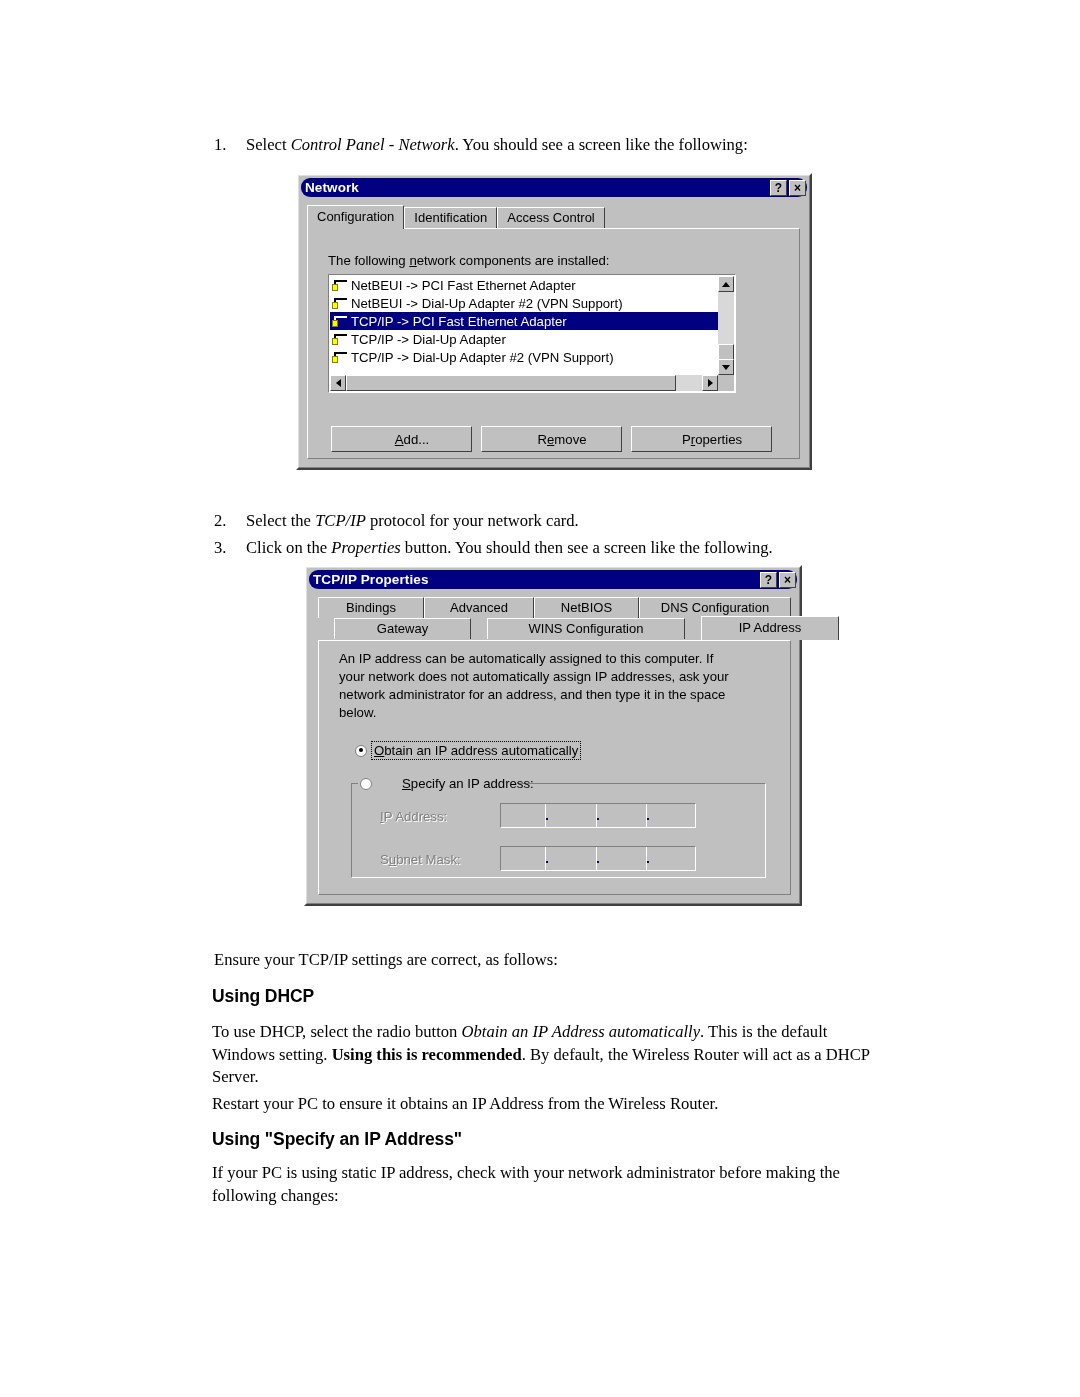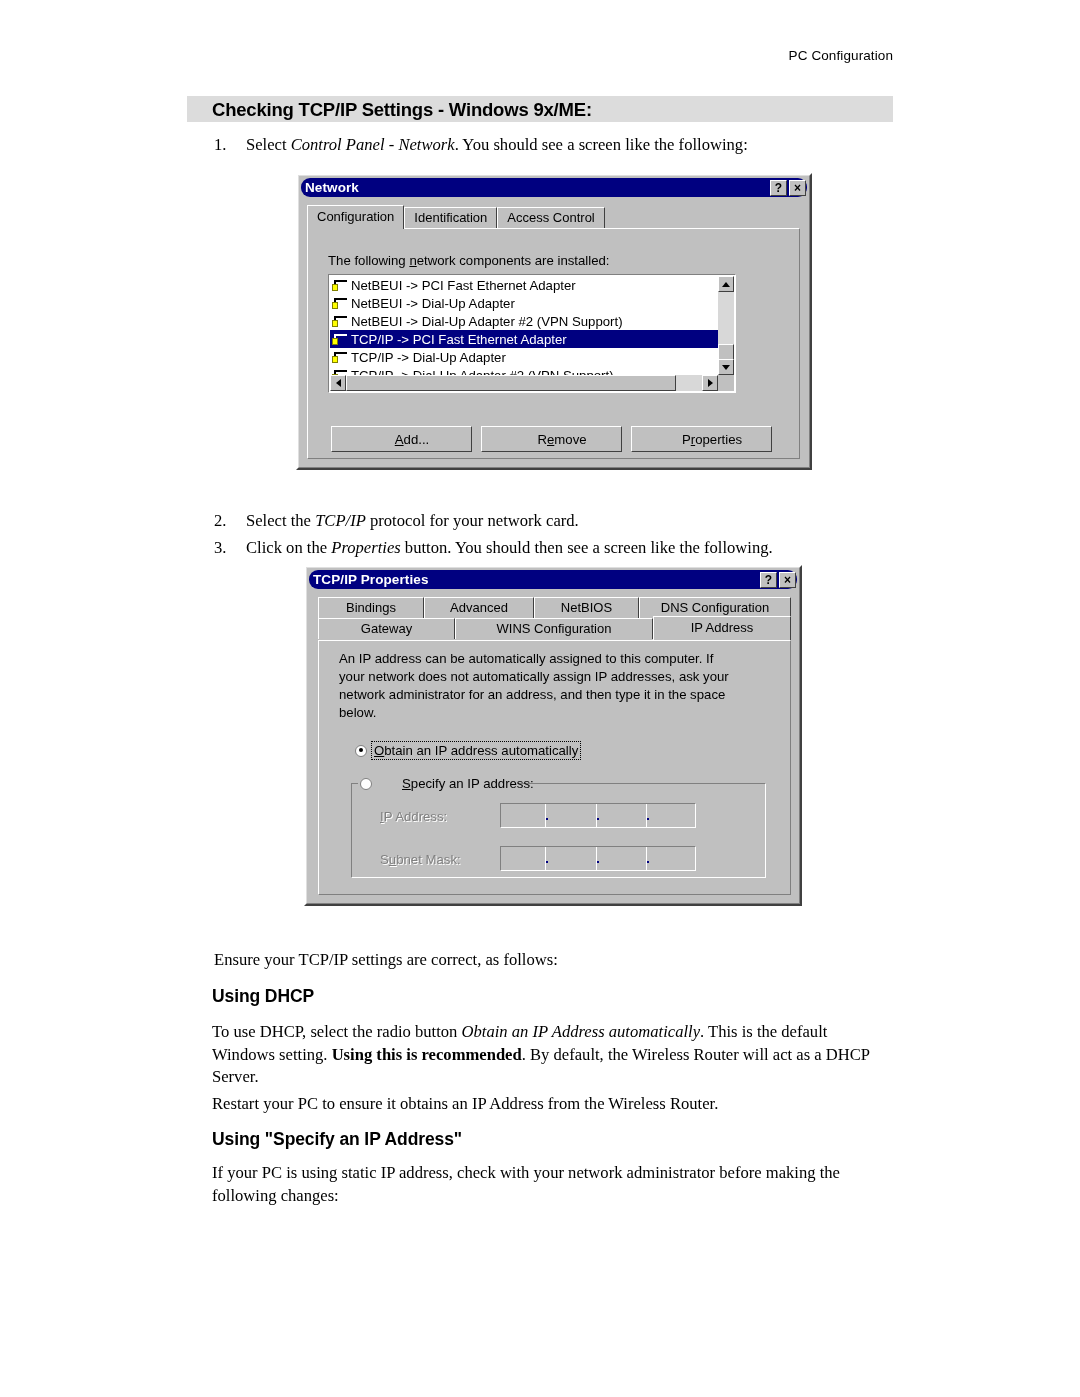--- a/index.html
+++ b/index.html
@@ -437,25 +437,21 @@
   .disabled-label {
     color: #808080;
     text-shadow: 1px 1px 0 #ffffff;
   }
 </style>
 </head>
 <body>
 
 <div class="page">
 
-  <div class="running-header">PC Configuration</div>
-
-  <div class="heading-band">
-    <div class="h-text">Checking TCP/IP Settings - Windows 9x/ME:</div>
-  </div>
+
 
   <div class="numlist-item" style="left:214px; top:134px; width:680px;">
     <span class="num">1.</span>
     <span class="txt"><span>Select </span><i>Control Panel - Network</i><span>. You should see a screen like the following:</span></span>
   </div>
 
   <div class="w9x" style="left:296px; top:173px; width:516px; height:297px;">
     <div class="inner-bevel"></div>
 
     <div class="titlebar">
@@ -480,28 +476,20 @@
 
     <div class="listbox" style="left:30px; top:99px; width:408px; height:119px;">
       <div class="lb-inner">
         <div class="lb-row">
           <span class="ico-proto">
               <i class="bar"></i>
               <i class="stem"></i>
               <i class="plug"></i>
             </span>
           <span class="lbl">NetBEUI -&gt; PCI Fast Ethernet Adapter</span>
-        </div>
-        <div class="lb-row">
-          <span class="ico-proto">
-              <i class="bar"></i>
-              <i class="stem"></i>
-              <i class="plug"></i>
-            </span>
-          <span class="lbl">NetBEUI -&gt; Dial-Up Adapter</span>
         </div>
         <div class="lb-row">
           <span class="ico-proto">
               <i class="bar"></i>
               <i class="stem"></i>
               <i class="plug"></i>
             </span>
           <span class="lbl">NetBEUI -&gt; Dial-Up Adapter #2 (VPN Support)</span>
         </div>
         <div class="lb-row sel">
@@ -587,21 +575,21 @@
       </span>
     </div>
 
     <div class="tabrow" style="left:12px; top:30px;">
       <div class="tab first" style="width:106px;">Bindings</div>
       <div class="tab" style="width:110px;">Advanced</div>
       <div class="tab" style="width:105px;">NetBIOS</div>
       <div class="tab" style="width:152px;">DNS Configuration</div>
     </div>
 
-    <div class="tabrow" style="left:12px; top:51px;">
+    <div class="tabrow" style="left:28px; top:51px;gap:16px;">
       <div class="tab first" style="width:137px;">Gateway</div>
       <div class="tab" style="width:198px;">WINS Configuration</div>
       <div class="tab active" style="width:138px;">IP Address</div>
     </div>
 
     <div class="tabpanel" style="left:12px; top:73px; width:473px; height:255px;"></div>
 
     <div class="w9x-label" style="left:33px; top:84px;">An IP address can be automatically assigned to this computer.  If</div>
     <div class="w9x-label" style="left:33px; top:102px;">your network does not automatically assign IP addresses, ask your</div>
     <div class="w9x-label" style="left:33px; top:120px;">network administrator for an address, and then type it in the space</div>

